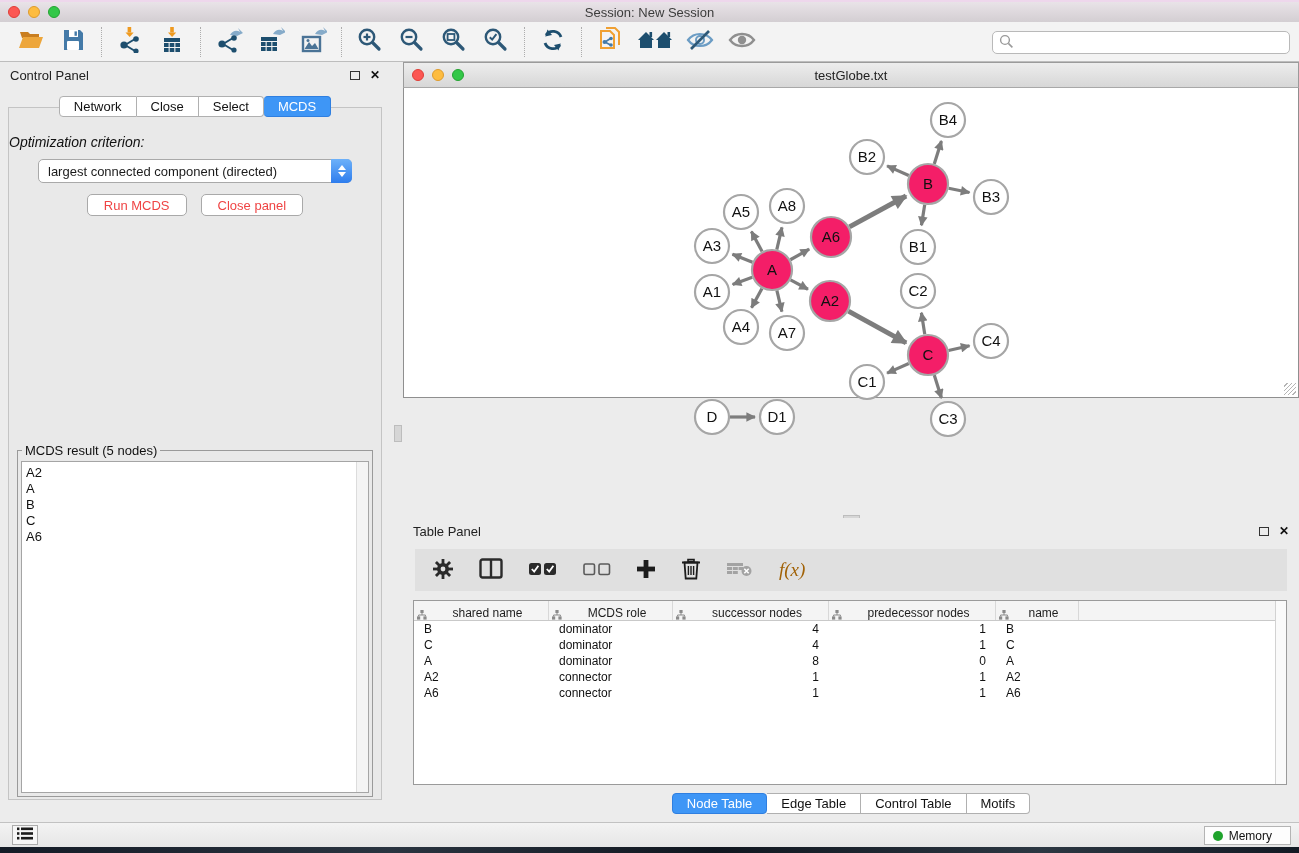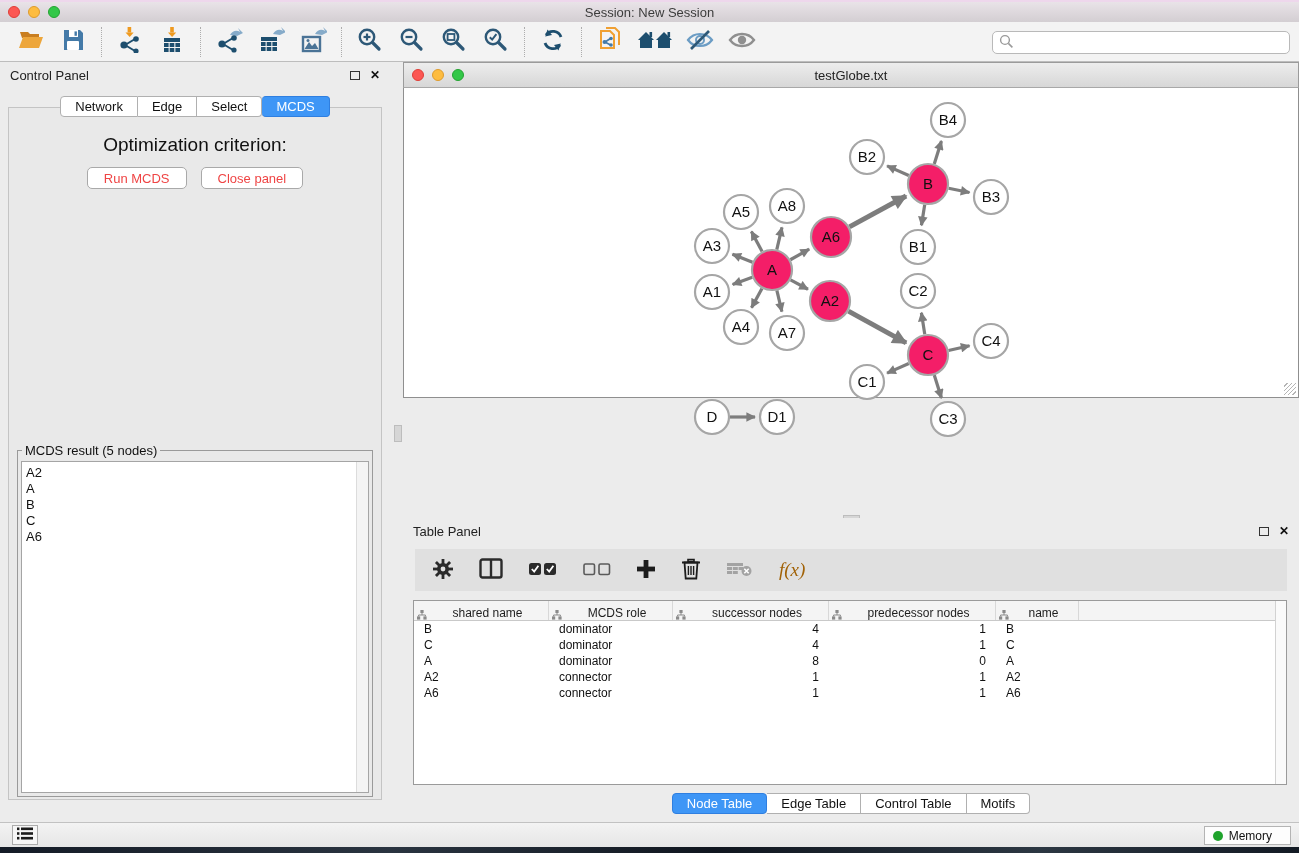--- a/index.html
+++ b/index.html
@@ -52,21 +52,21 @@
     height:21px; padding:0 14px; background:#fff; border:1px solid #b0b0b0; border-left:none;
     display:flex; align-items:center; font-size:13px; color:#111;
   }
   .tab:first-child { border-left:1px solid #b0b0b0; border-radius:4px 0 0 4px; }
   .tab.last { border-radius:0 4px 4px 0; }
   .tab.selected { background:#3e96f6; border-color:#2f7fe0; color:#fff; border-radius:4px; }
   .cp-body {
     position:absolute; left:8px; right:8px; top:45px; bottom:22px;
     background:#e9e9e9; border:1px solid #c4c4c4;
   }
-  .opt-label { text-align:center; margin-top:26px; font-size:19px; color:#111; }
+  .opt-label { margin-top:26px; font-size:14px; color:#111;font-style:italic; }
   .combo {
     margin:9px auto 0 auto; width:314px; height:24px; background:#fff;
     border:1px solid #a9a9a9; border-radius:5px; display:flex; align-items:center; position:relative;
   }
   .combo .val { padding-left:9px; font-size:13px; }
   .combo .step {
     position:absolute; right:-1px; top:-1px; bottom:-1px; width:21px; border-radius:0 5px 5px 0;
     background:linear-gradient(#6db1f9,#2e7ded); display:flex; flex-direction:column; align-items:center; justify-content:center; gap:2px;
   }
   .combo .step .up { width:0;height:0;border-left:4px solid transparent;border-right:4px solid transparent;border-bottom:5px solid #fff; }
@@ -344,39 +344,46 @@
 
 <div class="abs control-panel">
   <div class="panel-head">
     <span>Control Panel</span>
     <span class="spacer"></span>
     <span class="float-box"></span>
     <span class="close-x">✕</span>
   </div>
   <div class="cp-body">
     <div class="opt-label">Optimization criterion:</div>
+    <div class="combo">
+      <span class="val">largest connected component (directed)</span>
+      <span class="step">
+          <span class="up"></span>
+          <span class="dn"></span>
+        </span>
+    </div>
     <div class="btn-row">
       <button class="mac-btn">Run MCDS</button>
       <button class="mac-btn">Close panel</button>
     </div>
     <fieldset class="result-group">
       <legend>MCDS result (5 nodes)</legend>
       <div class="result-list" id="mcds-list">
         <div class="result-item">A2</div>
           <div class="result-item">A</div>
           <div class="result-item">B</div>
           <div class="result-item">C</div>
           <div class="result-item">A6</div>
           <div class="scroll-track"></div>
       </div>
     </fieldset>
   </div>
   <div class="cp-tabs">
     <span class="tab">Network</span>
-    <span class="tab">Edge</span>
+    <span class="tab">Close</span>
     <span class="tab last">Select</span>
     <span class="tab selected">MCDS</span>
   </div>
 </div>
 
 <div class="abs net-window">
   <div class="net-titlebar">
     <div class="lights">
       <span class="light red"></span>
       <span class="light yellow"></span>

